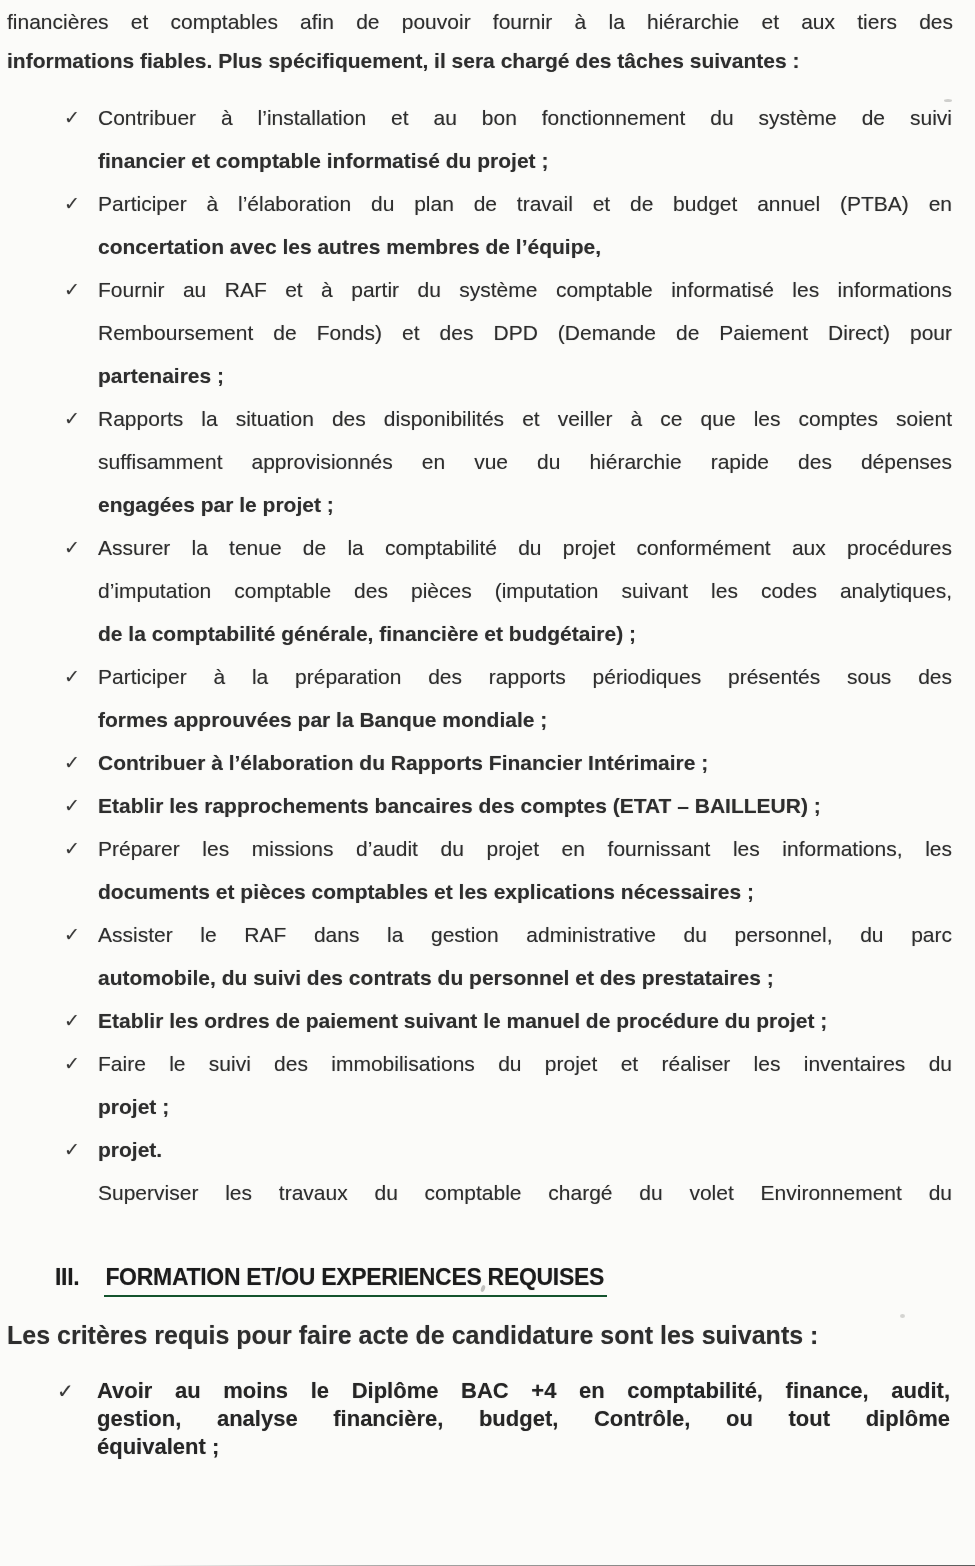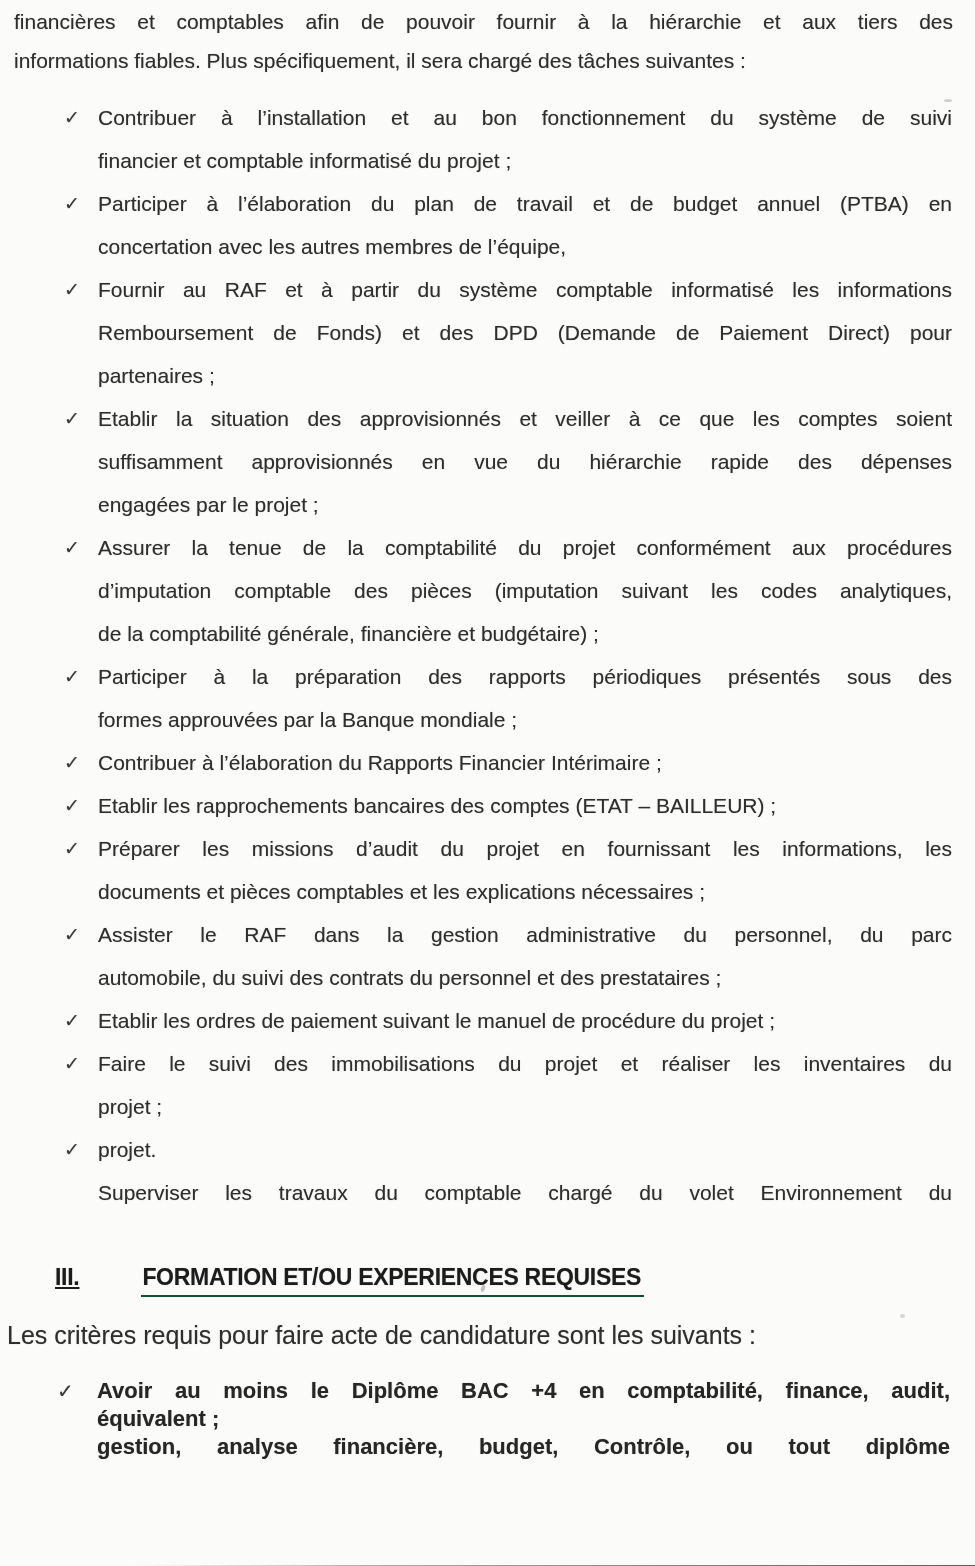--- a/index.html
+++ b/index.html
@@ -10,26 +10,26 @@
     font-family: "Liberation Sans", "DejaVu Sans", sans-serif;
     color: #2e2e2e;
   }
   .page {
     position: relative;
     width: 975px; height: 1566px;
     text-shadow: 0 0 1px rgba(45,45,45,.38);
   }
   
   .intro {
-    margin: 2px 22px 0 14px;
+    margin: 2px 22px 0 7px;
     font-size: 21px;
     line-height: 39px;
   }
   .ln { text-align: justify; text-align-last: justify; white-space: normal; }
-  .ln-last { text-align-last: left; }
+  .ln-last { text-align-last: left; font-weight: bold; }
 
   
   ul.blist { list-style: none; margin: 0; }
   #tasks-list {
     margin-top: 16px;
     padding: 0 23px 0 98px;
     font-size: 21px;
   }
   #tasks-list .ln { line-height: 43px; }
   li.bitem { position: relative; }
@@ -44,21 +44,21 @@
   }
   
   .heading {
     margin: 48px 0 0 55px;
     font-size: 23px;
     line-height: 30px;
     font-weight: 700;
     color: #1c1c1c;
     letter-spacing: -0.3px;
   }
-  .heading .num { display: inline-block; margin-right: 62px; text-decoration: underline; }
+  .heading .num { display: inline-block; margin-right: 25px; }
   .heading .htitle {
     display: inline-block;
     padding: 0 3px 3px 1px;
     border-bottom: 2px solid #14532d;
   }
   
   .criteria-intro {
     margin: 20px 22px 0 7px;
     font-size: 25px;
     line-height: 36px;
@@ -106,21 +106,21 @@
         <div class="ln ln-last">concertation avec les autres membres de l’équipe,</div>
       </li>
       <li class="bitem">
         <span class="check">✓</span>
         <div class="ln">Fournir au RAF et à partir du système comptable informatisé les informations</div>
         <div class="ln">Remboursement de Fonds) et des DPD (Demande de Paiement Direct) pour</div>
         <div class="ln ln-last">partenaires ;</div>
       </li>
       <li class="bitem">
         <span class="check">✓</span>
-        <div class="ln">Etablir la situation des approvisionnés et veiller à ce que les comptes soient</div>
+        <div class="ln">Rapports la situation des disponibilités et veiller à ce que les comptes soient</div>
         <div class="ln">suffisamment approvisionnés en vue du hiérarchie rapide des dépenses</div>
         <div class="ln ln-last">engagées par le projet ;</div>
       </li>
       <li class="bitem">
         <span class="check">✓</span>
         <div class="ln">Assurer la tenue de la comptabilité du projet conformément aux procédures</div>
         <div class="ln">d’imputation comptable des pièces (imputation suivant les codes analytiques,</div>
         <div class="ln ln-last">de la comptabilité générale, financière et budgétaire) ;</div>
       </li>
       <li class="bitem">
@@ -165,22 +165,22 @@
   <div class="heading">
     <span class="num">III.</span><span class="htitle">FORMATION ET/OU EXPERIENCES REQUISES</span>
   </div>
 
   <div class="criteria-intro ln ln-last">Les critères requis pour faire acte de candidature sont les suivants :</div>
 
   <ul class="blist" id="criteria-list">
       <li class="bitem">
         <span class="check">✓</span>
         <div class="ln">Avoir au moins le Diplôme BAC +4 en comptabilité, finance, audit,</div>
+        <div class="ln">gestion, analyse financière, budget, Contrôle, ou tout diplôme</div>
         <div class="ln ln-last">équivalent ;</div>
-        <div class="ln">gestion, analyse financière, budget, Contrôle, ou tout diplôme</div>
       </li>
     </ul>
 
   <div class="bottom-streak"></div>
   <div class="speck speck1"></div>
   <div class="speck speck2"></div>
   <div class="speck speck3"></div>
 
 </div>
 

